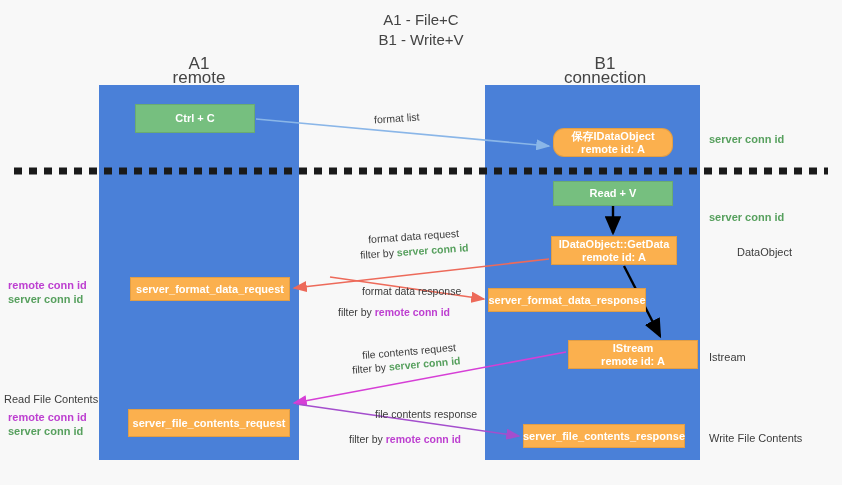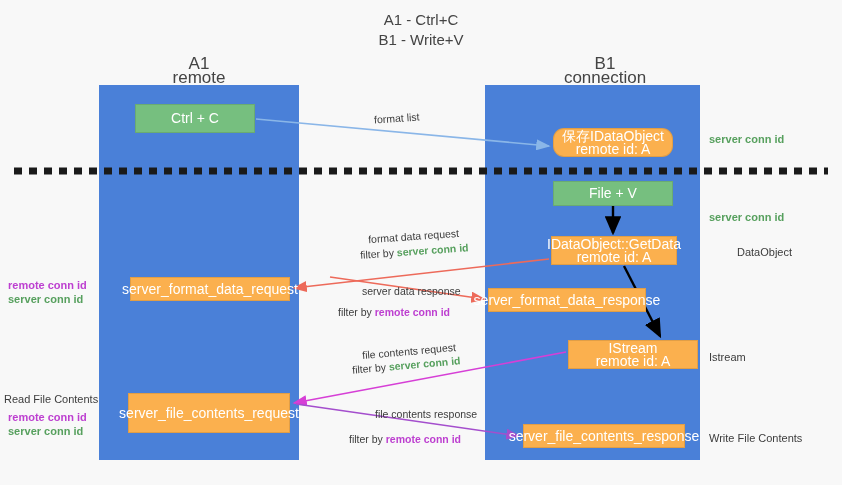--- a/index.html
+++ b/index.html
@@ -31,37 +31,38 @@
   
   .lane{background:#4a80d8;}
   #lane-a{left:99px;top:85px;width:200px;height:375px;}
   #lane-b{left:485px;top:85px;width:215px;height:375px;}
 
   
   .box{
     box-sizing:border-box;
     display:flex;flex-direction:column;
     align-items:center;justify-content:center;
-    color:#ffffff;font-size:14px;line-height:13px;
+    color:#ffffff;font-size:11px;line-height:13px;
     text-align:center;
     border:1px solid rgba(0,0,0,.10);
+    font-weight:bold;
   }
   .box.green{background:#76bf7f;}
   .box.orange{background:#fbb04e;}
   .box .l2{display:block;}
 
   
   #box-ctrl-c       {left:135px;top:104px;width:120px;height:29px;}
   #box-save-ido     {left:553px;top:128px;width:120px;height:29px;border-radius:11px;}
   #box-ctrl-v       {left:553px;top:181px;width:120px;height:25px;}
   #box-getdata      {left:551px;top:236px;width:126px;height:29px;}
   #box-istream      {left:568px;top:340px;width:130px;height:29px;}
   #box-sfdreq       {left:130px;top:277px;width:160px;height:24px;}
   #box-sfdres       {left:488px;top:288px;width:158px;height:24px;}
-  #box-sfcreq       {left:128px;top:393px;width:162px;height:40px;}
+  #box-sfcreq       {left:128px;top:409px;width:162px;height:28px;}
   #box-sfcres       {left:523px;top:424px;width:162px;height:24px;}
 
   
   .rlabel{font-size:11px;line-height:14px;}
   .green-t{color:#57a05e;font-weight:bold;}
   .grey-t{color:#3c3c3c;}
   #r-server-1{left:709px;top:132px;}
   #r-server-2{left:709px;top:210px;}
   #r-dataobject{left:709px;top:245px;padding-left:28px;}
   #r-istream{left:709px;top:350px;}
@@ -90,21 +91,21 @@
   #f-fcres-2{left:349px;top:432px;}
 
   svg.overlay{position:absolute;left:0;top:0;width:842px;height:485px;pointer-events:none;}
 </style>
 </head>
 <body>
 
 <div id="stage">
 
   <div class="abs" id="title">
-    <div>A1 - Ctrl+C</div>
+    <div>A1 - File+C</div>
     <div>B1 - Write+V</div>
   </div>
 
   <div class="abs lane-head" id="lane-a-head">
     <div>A1</div>
     <div>remote</div>
   </div>
   <div class="abs lane-head" id="lane-b-head">
     <div>B1</div>
     <div>connection</div>
@@ -152,21 +153,21 @@
   <div class="abs box green" id="box-ctrl-c">
     <span>Ctrl + C</span>
   </div>
 
   <div class="abs box orange" id="box-save-ido">
     <span>保存IDataObject</span>
     <span class="l2">remote id: A</span>
   </div>
 
   <div class="abs box green" id="box-ctrl-v">
-    <span>File + V</span>
+    <span>Read + V</span>
   </div>
 
   <div class="abs box orange" id="box-getdata">
     <span>IDataObject::GetData</span>
     <span class="l2">remote id: A</span>
   </div>
 
   <div class="abs box orange" id="box-istream">
     <span>IStream</span>
     <span class="l2">remote id: A</span>
@@ -204,21 +205,21 @@
   <div class="abs llabel" id="l-conn-2">
     <div class="purple-t">remote conn id</div>
     <div class="green-t">server conn id</div>
   </div>
 
   <div class="abs flab" id="f-format-list">format list</div>
 
   <div class="abs flab" id="f-fdreq-1">format data request</div>
   <div class="abs flab" id="f-fdreq-2"><span>filter by </span><span class="hl-g">server conn id</span></div>
 
-  <div class="abs flab" id="f-fdres-1">server data response</div>
+  <div class="abs flab" id="f-fdres-1">format data response</div>
   <div class="abs flab" id="f-fdres-2"><span>filter by </span><span class="hl-p">remote conn id</span></div>
 
   <div class="abs flab" id="f-fcreq-1">file contents request</div>
   <div class="abs flab" id="f-fcreq-2"><span>filter by </span><span class="hl-g">server conn id</span></div>
 
   <div class="abs flab" id="f-fcres-1">file contents response</div>
   <div class="abs flab" id="f-fcres-2"><span>filter by </span><span class="hl-p">remote conn id</span></div>
 
 </div>
 

